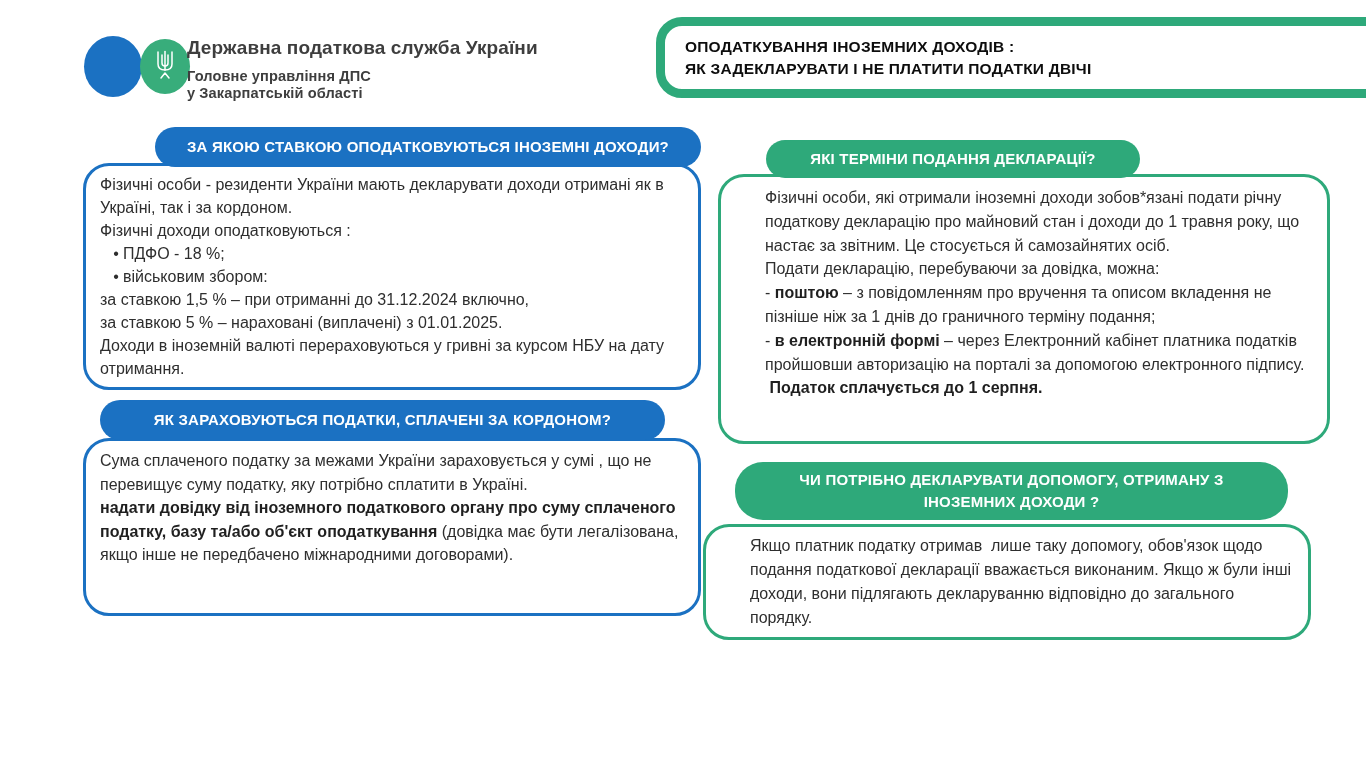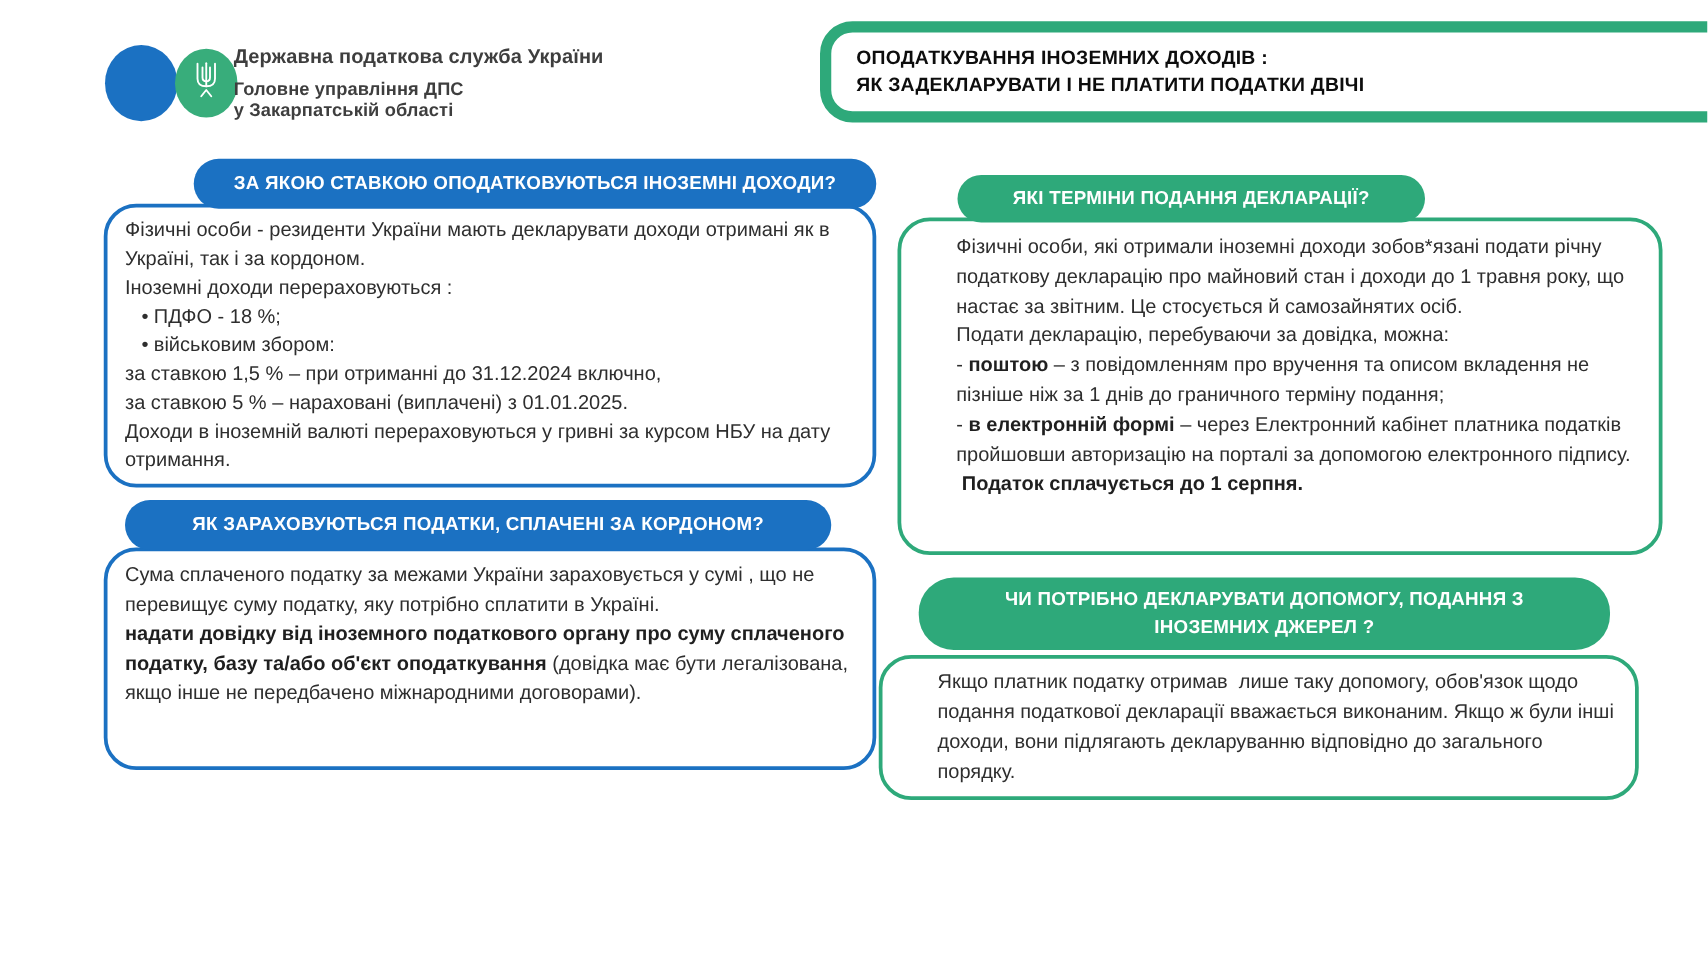--- a/index.html
+++ b/index.html
@@ -8,21 +8,21 @@
     position:relative; width:1366px; height:768px; background:#fff; overflow:hidden;
     font-family:"Liberation Sans", sans-serif; color:var(--text,#2e2e2e);
   }
 
   
   .logo-circle { position:absolute; border-radius:50%; }
   .logo-circle.blue  { left:84px;  top:36px; width:58px; height:61px; background:var(--logo-blue); }
   .logo-circle.green { left:140px; top:39px; width:50px; height:55px; background:var(--logo-green);
                        display:flex; align-items:center; justify-content:center; }
   .org { position:absolute; left:187px; top:37px; color:#3e3e3e; font-weight:700; }
-  .org .l1 { font-size:16px; margin-bottom:9px; letter-spacing:.1px; }
+  .org .l1 { font-size:19px; margin-bottom:9px; letter-spacing:.1px; }
   .org .l2, .org .l3 { font-size:14.6px; line-height:17px; letter-spacing:.1px; }
 
   .title-box {
     position:absolute; left:656px; top:17px; width:742px; height:81px;
     background:#fff; border:9px solid var(--green); border-radius:26px;
     display:flex; flex-direction:column; justify-content:center;
     padding-left:20px; font-weight:700; font-size:15.5px; line-height:22px; color:#0d0d0d;
     letter-spacing:.2px;
   }
 
@@ -81,21 +81,21 @@
   </div>
 
   <div class="title-box">
     <div>ОПОДАТКУВАННЯ ІНОЗЕМНИХ ДОХОДІВ :</div>
     <div>ЯК ЗАДЕКЛАРУВАТИ І НЕ ПЛАТИТИ ПОДАТКИ ДВІЧІ</div>
   </div>
 
   <div class="pill blue pill-left1">ЗА ЯКОЮ СТАВКОЮ ОПОДАТКОВУЮТЬСЯ ІНОЗЕМНІ ДОХОДИ?</div>
   <div class="card blue card-left1">
     <p>Фізичні особи - резиденти України мають декларувати доходи отримані як в Україні, так і за кордоном.</p>
-    <p>Іноземні доходи перераховуються :</p>
+    <p>Фізичні доходи оподатковуються :</p>
     <div class="bullet">
       <span class="dot">•</span>
       <span class="btxt">ПДФО - 18 %;</span>
     </div>
     <div class="bullet">
       <span class="dot">•</span>
       <span class="btxt">військовим збором:</span>
     </div>
     <p>за ставкою 1,5 % – при отриманні до 31.12.2024 включно,</p>
     <p>за ставкою 5 % – нараховані (виплачені) з 01.01.2025.</p>
@@ -110,18 +110,18 @@
 
   <div class="pill green pill-right1">ЯКІ ТЕРМІНИ ПОДАННЯ ДЕКЛАРАЦІЇ?</div>
   <div class="card green card-right1">
     <p>Фізичні особи, які отримали іноземні доходи зобов*язані подати річну податкову декларацію про майновий стан і доходи до 1 травня року, що настає за звітним. Це стосується й самозайнятих осіб.</p>
     <p>Подати декларацію, перебуваючи за довідка, можна:</p>
     <p><span>- </span><b>поштою</b><span> – з повідомленням про вручення та описом вкладення не пізніше ніж за 1 днів до граничного терміну подання;</span></p>
     <p><span>- </span><b>в електронній формі</b><span> – через Електронний кабінет платника податків пройшовши авторизацію на порталі за допомогою електронного підпису.</span></p>
     <p><b> Податок сплачується до 1 серпня.</b></p>
   </div>
 
-  <div class="pill green pill-right2">ЧИ ПОТРІБНО ДЕКЛАРУВАТИ ДОПОМОГУ, ПОДАННЯ З ІНОЗЕМНИХ ДЖЕРЕЛ ?</div>
+  <div class="pill green pill-right2">ЧИ ПОТРІБНО ДЕКЛАРУВАТИ ДОПОМОГУ, ОТРИМАНУ З ІНОЗЕМНИХ ДОХОДИ ?</div>
   <div class="card green card-right2">
     <p>Якщо платник податку отримав  лише таку допомогу, обов'язок щодо подання податкової декларації вважається виконаним. Якщо ж були інші доходи, вони підлягають декларуванню відповідно до загального порядку.</p>
   </div>
 
 </div>
 
 </body></html>

